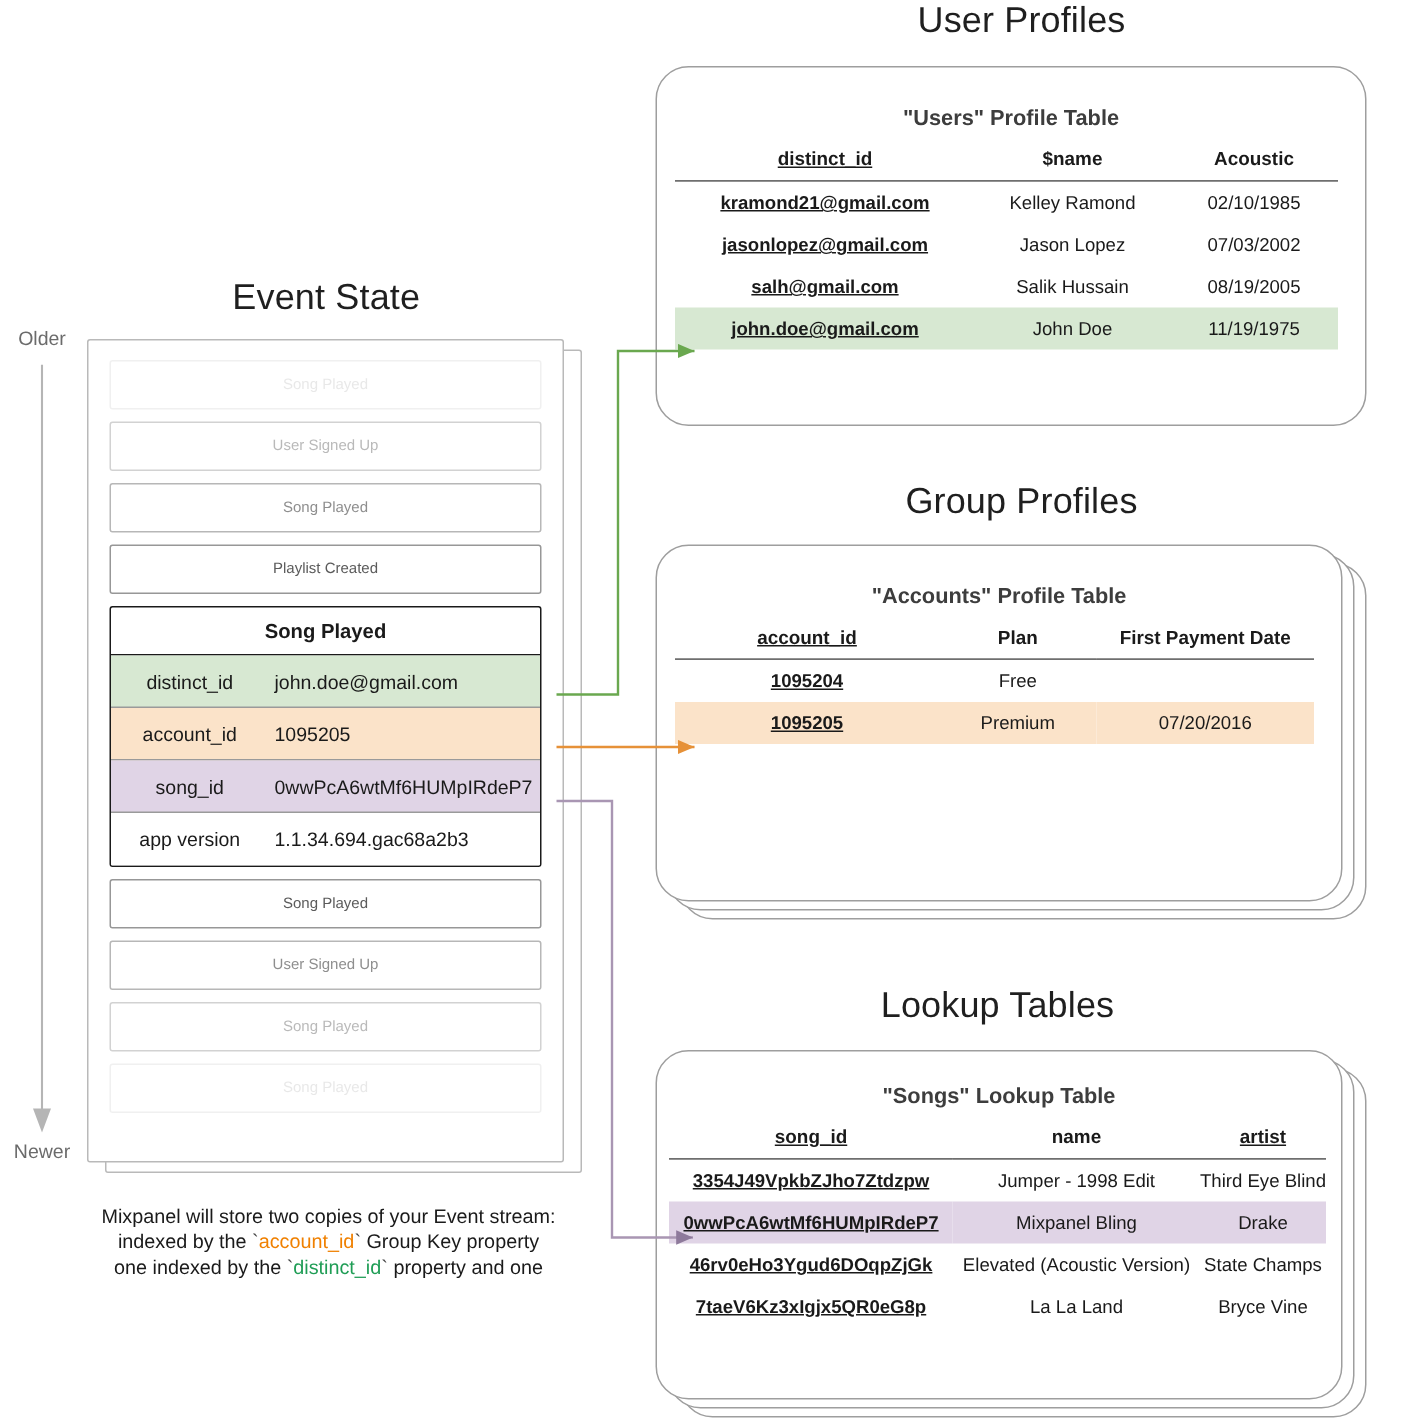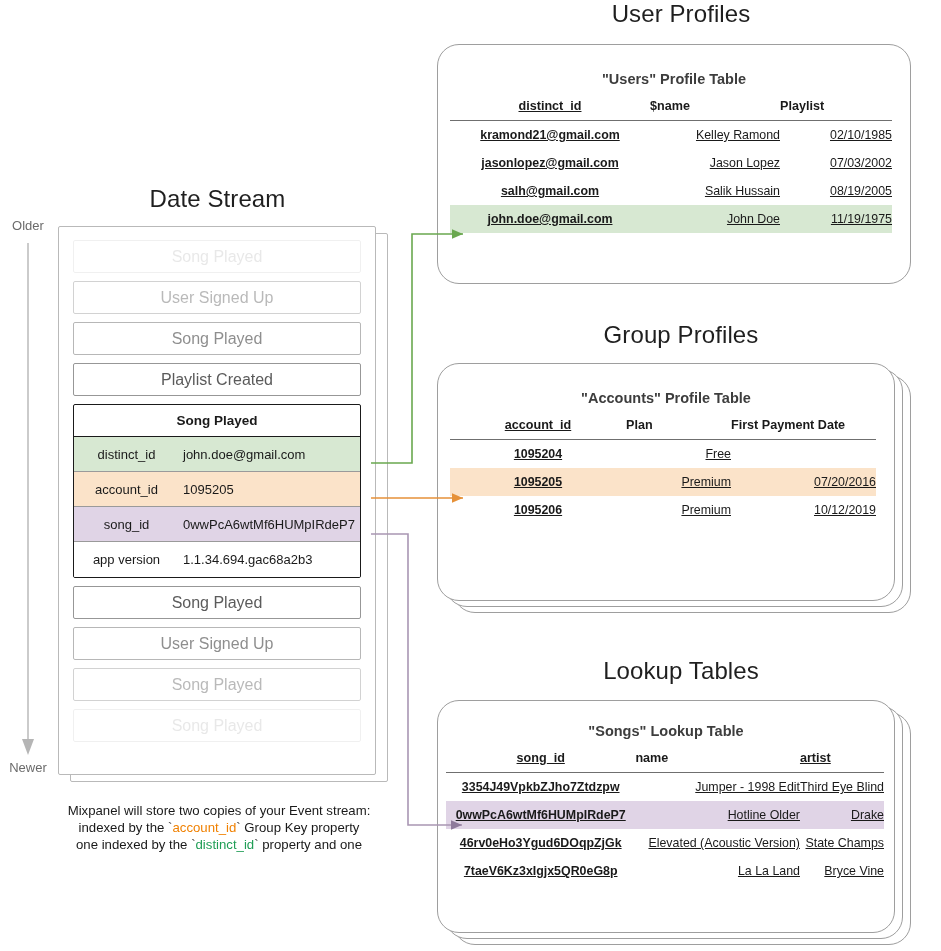--- a/index.html
+++ b/index.html
@@ -20,21 +20,21 @@
     position: absolute;
     font-size: 24px;
     font-weight: 400;
     color: #1f1f1f;
     text-align: center;
     white-space: nowrap;
     letter-spacing: 0.1px;
   }
   #title-user-profiles   { left: 436px; top: 0px;   width: 490px; }
   #title-group-profiles  { left: 436px; top: 321px; width: 490px; }
-  #title-lookup-tables   { left: 436px; top: 657px; width: 490px; }
+  #title-lookup-tables   { left: 420px; top: 657px; width: 490px; }
   #title-event-stream    { left: 60px;  top: 185px; width: 315px; }
 
   
   #time-axis { position: absolute; left: 0px; top: 218px; width: 56px; height: 560px; }
   .axis-label {
     position: absolute; left: 0; width: 56px; text-align: center;
     font-size: 13px; color: #6b6b6b;
   }
   #axis-older { top: 0px; }
   #axis-newer { top: 542px; }
@@ -53,21 +53,21 @@
 
   #event-list { position: absolute; left: 0px; top: 0px; width: 318px; height: 549px; padding: 14px 15px; }
 
   .event-box {
     height: 33px;
     margin-bottom: 8px;
     border: 1.2px solid #8c8c8c;
     border-radius: 2px;
     background: #fff;
     display: flex; align-items: center; justify-content: center;
-    font-size: 16px;
+    font-size: 10px;
     color: #4a4a4a;
   }
   .event-box.fade-1 { opacity: 0.12; }
   .event-box.fade-2 { opacity: 0.38; }
   .event-box.fade-3 { opacity: 0.62; }
   .event-box.fade-4 { opacity: 0.9; }
 
   
   #selected-event {
     border: 1.6px solid #1a1a1a;
@@ -142,29 +142,29 @@
     font-size: 12.4px;
   }
   table.data-table th {
     font-weight: bold;
     color: #1a1a1a;
     padding: 4px 0 7px 0;
     font-size: 12.6px;
     white-space: nowrap;
   }
   table.data-table th.key-col  { text-decoration: underline; text-align: center; }
-  table.data-table th.txt-col  { text-align: left; }
+  table.data-table th.txt-col  { text-align: center; }
   table.data-table thead tr { border-bottom: 1.4px solid #6f6f6f; }
   table.data-table td {
     padding: 7px 0;
     color: #1a1a1a;
     white-space: nowrap;
   }
   table.data-table td.key-col { text-align: center; text-decoration: underline; font-weight: bold; }
-  table.data-table td.txt-col { text-align: right; text-decoration: underline; }
+  table.data-table td.txt-col { text-align: center; }
   tr.hl-green  td { background: #d7e8d2; }
   tr.hl-orange td { background: #fbe3c9; }
   tr.hl-purple td { background: #e0d4e6; }
 
   
   #tbl-users  .c1 { width: 200px; }
   #tbl-users  .c2 { width: 130px; }
   #tbl-users  .c3 { width: auto;  }
   #tbl-accounts .c1 { width: 176px; }
   #tbl-accounts .c2 { width: 105px; }
@@ -188,21 +188,21 @@
 
 <div id="time-axis">
   <div class="axis-label" id="axis-older">Older</div>
   <svg id="axis-arrow" viewBox="0 0 56 515">
     <line x1="28" y1="0" x2="28" y2="500" stroke="#b5b5b5" stroke-width="1.4"></line>
     <polygon points="28,512 22,496 34,496" fill="#b5b5b5"></polygon>
   </svg>
   <div class="axis-label" id="axis-newer">Newer</div>
 </div>
 
-<div class="section-title" id="title-event-stream">Date Stream</div>
+<div class="section-title" id="title-event-stream">Event State</div>
 <div class="section-title" id="title-user-profiles">User Profiles</div>
 <div class="section-title" id="title-group-profiles">Group Profiles</div>
 <div class="section-title" id="title-lookup-tables">Lookup Tables</div>
 
 <div id="event-stream-wrap">
   <div class="stream-layer" id="stream-layer-back"></div>
   <div class="stream-layer" id="stream-layer-front"></div>
 
   <div id="event-list">
 
@@ -262,21 +262,21 @@
 
 <div class="card-stack" id="card-users">
   <div class="card-face" style="width:474px;height:240px;">
     <div class="card-title">"Users" Profile Table</div>
     <div class="table-pad">
       <table class="data-table" id="tbl-users">
         <thead>
           <tr>
             <th class="key-col c1">distinct_id</th>
             <th class="txt-col c2">$name</th>
-            <th class="txt-col c3">Playlist</th>
+            <th class="txt-col c3">Acoustic</th>
           </tr>
         </thead>
         <tbody>
           <tr>
             <td class="key-col">kramond21@gmail.com</td>
             <td class="txt-col">Kelley Ramond</td>
             <td class="txt-col">02/10/1985</td>
           </tr>
           <tr>
             <td class="key-col">jasonlopez@gmail.com</td>
@@ -317,25 +317,20 @@
           <tr>
             <td class="key-col">1095204</td>
             <td class="txt-col">Free</td>
             <td class="txt-col"></td>
           </tr>
           <tr class="hl-orange">
             <td class="key-col">1095205</td>
             <td class="txt-col">Premium</td>
             <td class="txt-col">07/20/2016</td>
           </tr>
-          <tr>
-            <td class="key-col">1095206</td>
-            <td class="txt-col">Premium</td>
-            <td class="txt-col">10/12/2019</td>
-          </tr>
         </tbody>
       </table>
     </div>
   </div>
 </div>
 
 <div class="card-stack" id="card-songs">
   <div class="card-layer" style="left:16px;top:12px;width:458px;height:233px;"></div>
   <div class="card-layer" style="left:8px;top:6px;width:458px;height:233px;"></div>
   <div class="card-face" style="width:458px;height:233px;">
@@ -350,21 +345,21 @@
           </tr>
         </thead>
         <tbody>
           <tr>
             <td class="key-col">3354J49VpkbZJho7Ztdzpw</td>
             <td class="txt-col">Jumper - 1998 Edit</td>
             <td class="txt-col">Third Eye Blind</td>
           </tr>
           <tr class="hl-purple">
             <td class="key-col">0wwPcA6wtMf6HUMpIRdeP7</td>
-            <td class="txt-col">Hotline Older</td>
+            <td class="txt-col">Mixpanel Bling</td>
             <td class="txt-col">Drake</td>
           </tr>
           <tr>
             <td class="key-col">46rv0eHo3Ygud6DOqpZjGk</td>
             <td class="txt-col">Elevated (Acoustic Version)</td>
             <td class="txt-col">State Champs</td>
           </tr>
           <tr>
             <td class="key-col">7taeV6Kz3xIgjx5QR0eG8p</td>
             <td class="txt-col">La La Land</td>

